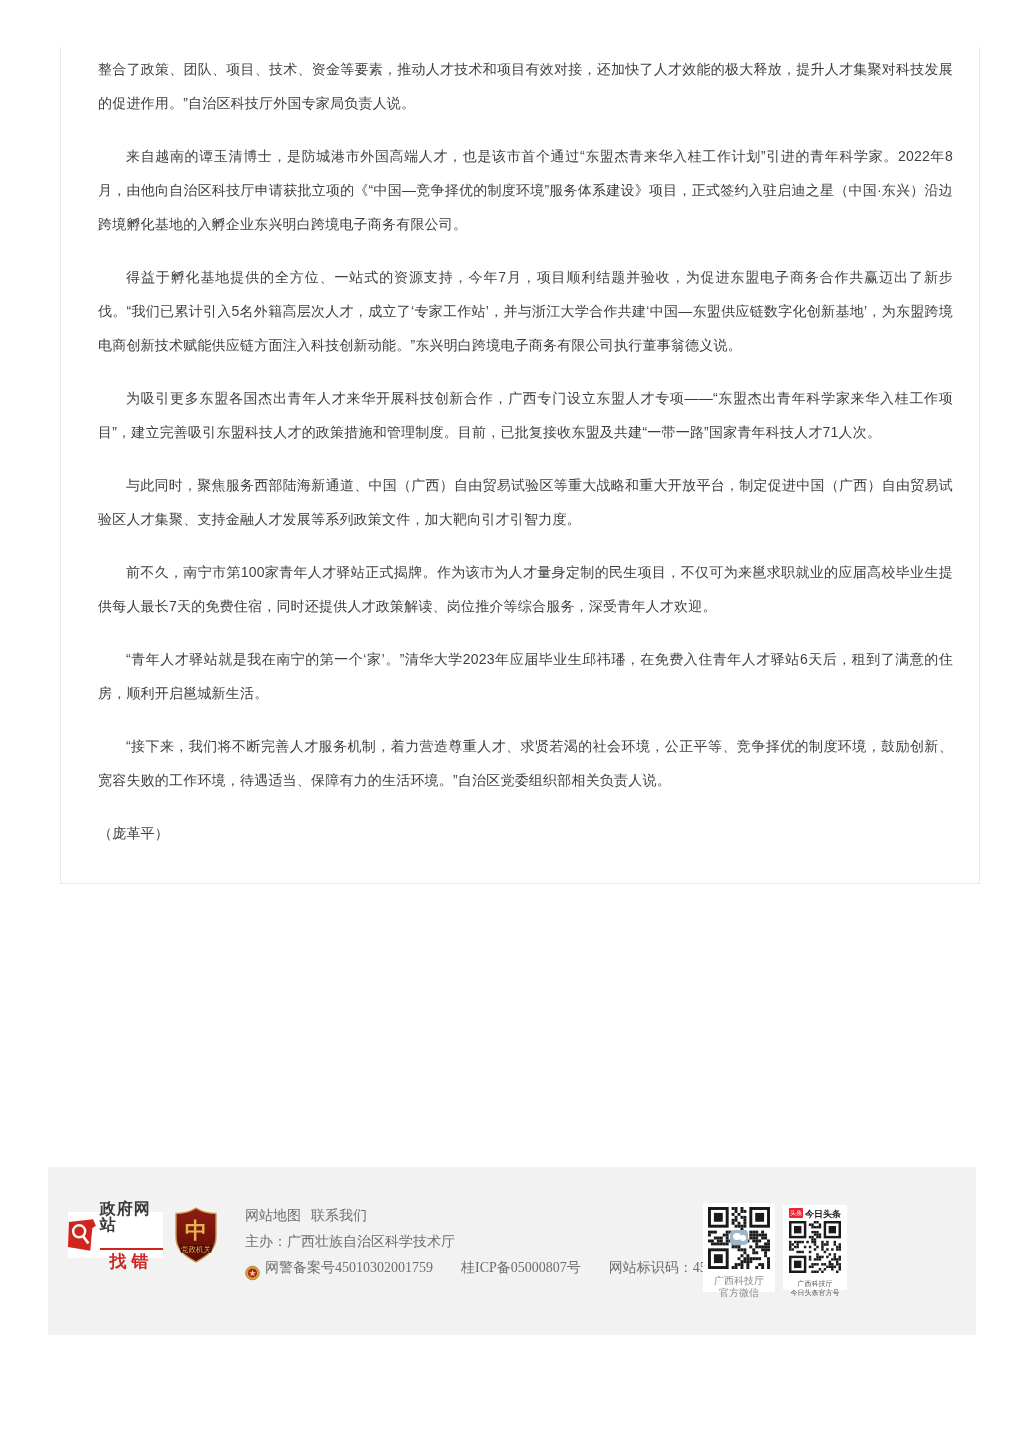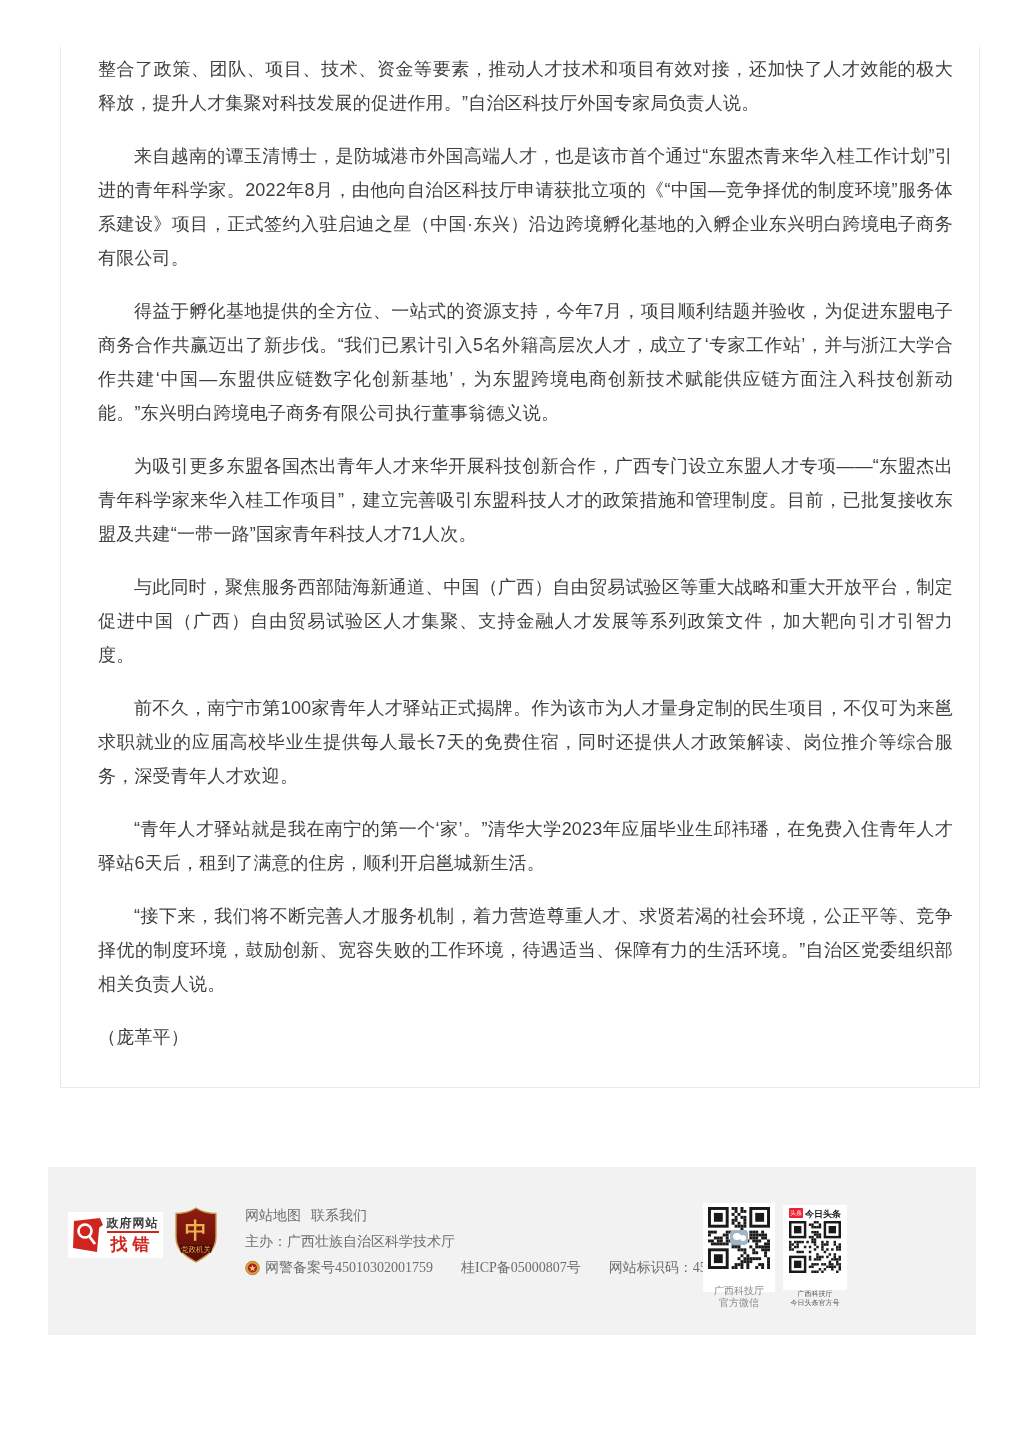--- a/index.html
+++ b/index.html
@@ -8,62 +8,62 @@
     font-family:"Liberation Sans","DejaVu Sans",sans-serif;
     overflow:hidden;
   }
   
   .article-card{
     position:absolute;left:60px;top:47px;width:920px;box-sizing:border-box;
     background:#ffffff;border:1px solid #e9e9e9;border-top:none;
     padding:3px 26px 14px 37px;
   }
   .para{
-    font-size:18px;line-height:34px;color:#3f3f3f;margin:19px 0;
+    font-size:14px;line-height:34px;color:#3f3f3f;margin:19px 0;
     text-align:justify;letter-spacing:0.2px;
   }
   .para.indent{text-indent:2em;}
   .article-card .para:first-child{margin-top:2px;}
   
   .footer{
     position:absolute;left:48px;top:1167px;width:928px;height:168px;
     background:#f2f2f2;
   }
   .find-error{
     position:absolute;left:20px;top:45px;width:95px;height:46px;background:#ffffff;
     display:flex;align-items:center;justify-content:center;gap:4px;cursor:pointer;
   }
   .fe-text{display:flex;flex-direction:column;align-items:center;line-height:1;}
-  .fe-title{font-size:12px;font-weight:bold;color:#3a3a3a;letter-spacing:1px;
-    border-bottom:2px solid #d0251f;padding-bottom:2px;}
+  .fe-title{font-size:16px;font-weight:bold;color:#3a3a3a;letter-spacing:1px;
+    border-bottom:2px solid #d0251f;padding-bottom:15px;}
   .fe-sub{font-size:17px;font-weight:bold;color:#d0251f;letter-spacing:5px;margin-top:3px;}
   .gov-shield{position:absolute;left:127px;top:40px;width:42px;height:56px;cursor:pointer;}
   .footer-text{
     position:absolute;left:197px;top:36px;
     font-family:"Liberation Serif","DejaVu Serif",serif;
     font-size:14px;color:#6e6e6e;
   }
-  .ft-row{height:26px;line-height:26px;white-space:nowrap;display:flex;align-items:center;}
+  .ft-row{height:26px;line-height:26px;white-space:nowrap;display:flex;align-items:flex-end;}
   .ft-link{margin-right:10px;cursor:pointer;}
   .ft-gap{margin-right:28px;}
   .police-icon{display:inline-block;width:15px;height:16px;margin-right:5px;}
   
   .qr-box{position:absolute;background:#ffffff;text-align:center;box-sizing:border-box;}
   .qr-wechat{left:655px;top:36px;width:72px;height:89px;padding-top:4px;}
   .qr-toutiao{left:735px;top:38px;width:64px;height:85px;padding-top:3px;}
   .qr-wrap{position:relative;display:inline-block;line-height:0;}
   .wechat-icon{
     position:absolute;left:50%;top:50%;width:18px;height:15px;margin:-8px 0 0 -9px;
     background:#9fb6c9;border-radius:4px;
   }
   .wechat-icon:before{content:"";position:absolute;left:3px;top:3px;width:8px;height:7px;
     background:#fff;border-radius:50%;}
   .wechat-icon:after{content:"";position:absolute;right:2px;top:5px;width:6px;height:6px;
     background:#fff;border-radius:50%;}
-  .qr-caption{font-size:10px;color:#8a8a8a;line-height:12px;margin-top:12px;}
+  .qr-caption{font-size:10px;color:#8a8a8a;line-height:12px;margin-top:3px;font-family:Liberation Mono, monospace;}
   .qr-caption.small{font-size:7px;line-height:9px;color:#555;}
   .tt-header{display:flex;align-items:flex-start;justify-content:center;gap:2px;height:12px;margin-bottom:1px;}
   .tt-badge{background:#e23; color:#fff;font-size:6px;line-height:8px;padding:1px 1px;border-radius:1px;}
   .tt-name{font-size:9px;font-weight:bold;color:#222;}
 </style>
 </head>
 <body>
 
 <div class="article-card">
     <p class="para">整合了政策、团队、项目、技术、资金等要素，推动人才技术和项目有效对接，还加快了人才效能的极大释放，提升人才集聚对科技发展的促进作用。”自治区科技厅外国专家局负责人说。</p>

